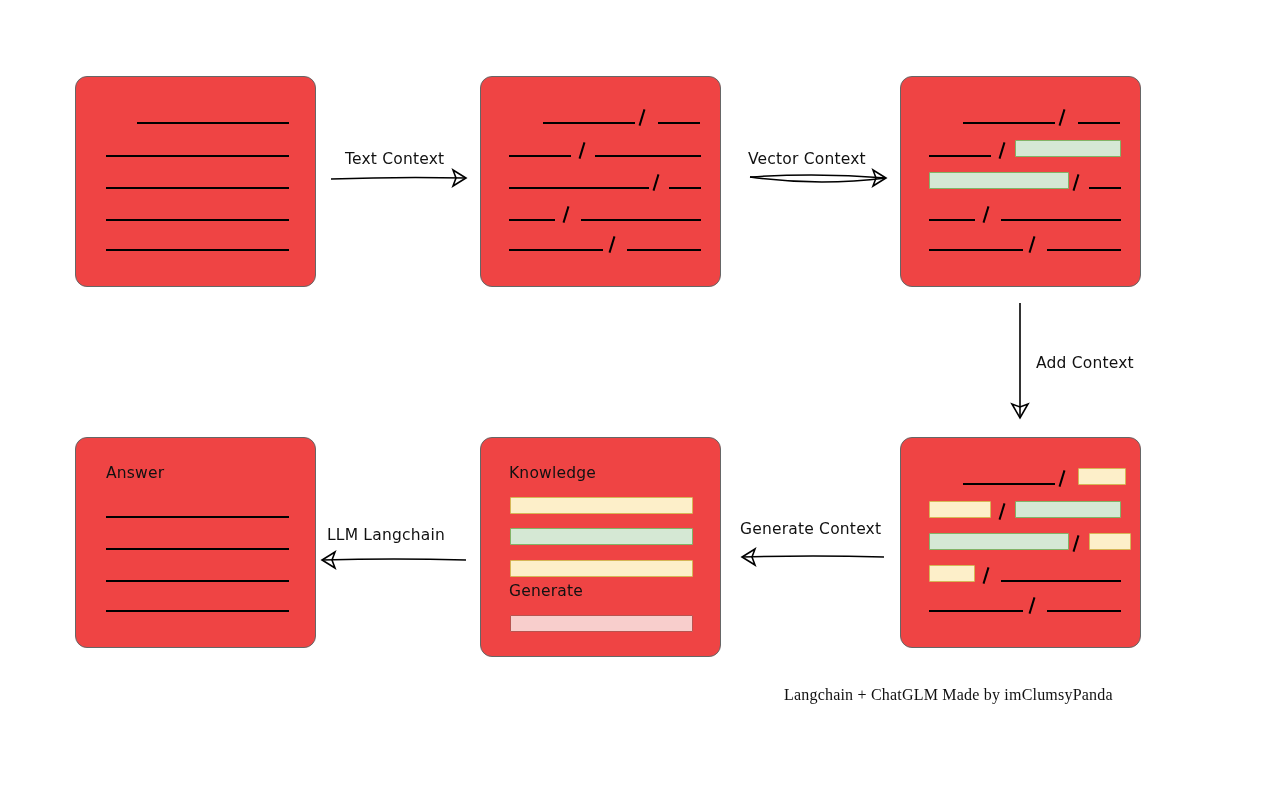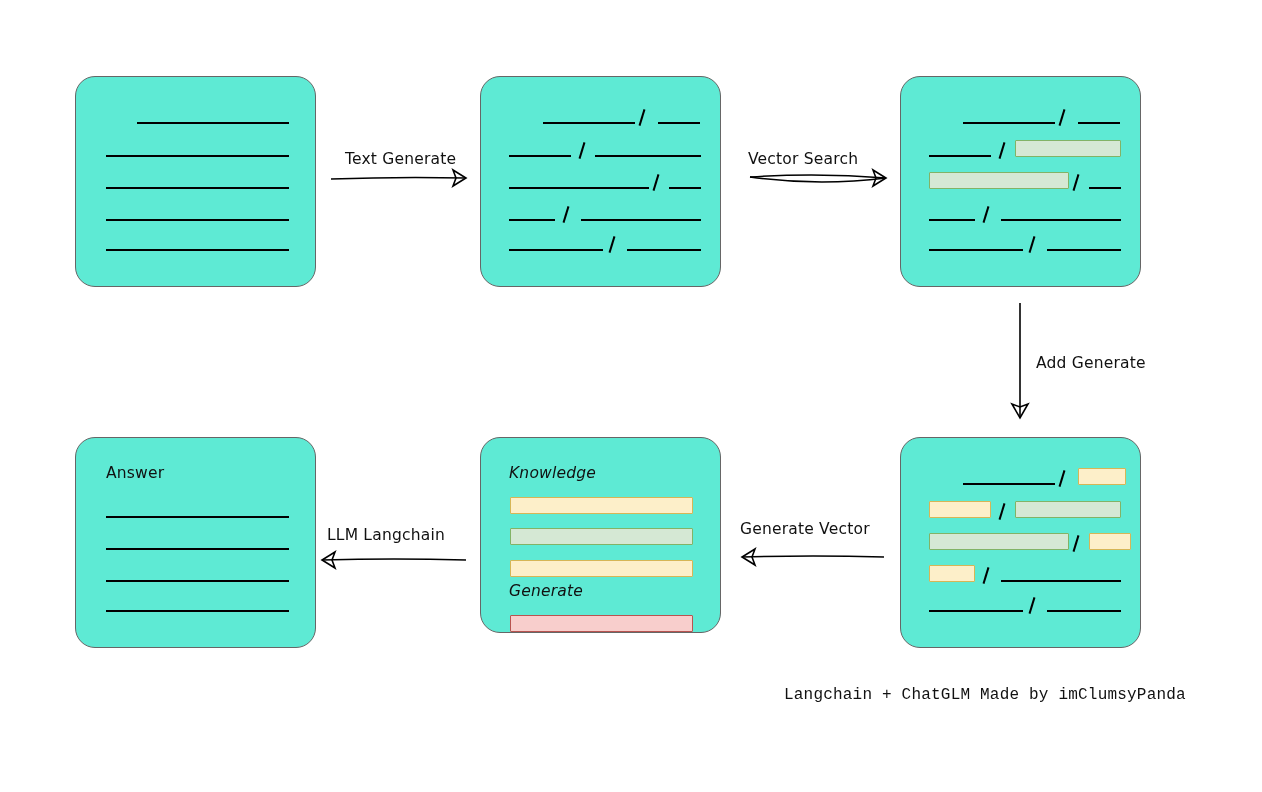--- a/index.html
+++ b/index.html
@@ -20,22 +20,22 @@
     position: absolute;
     left: 0;
     top: 0;
     width: 1262px;
     height: 792px;
   }
   .doc-box {
     position: absolute;
     box-sizing: border-box;
     border: 1.4px solid #666666;
-    border-radius: 20px;
-    background: #5eead4;
+    border-radius: 12px;
+    background: #ef4444;
   }
   .box-label {
     position: absolute;
     font-family: "DejaVu Sans", sans-serif;
     font-size: 15.5px;
     letter-spacing: 0.2px;
     color: #111111;
     white-space: nowrap;
   }
   .rule {
@@ -64,21 +64,21 @@
   .arrow-label {
     position: absolute;
     font-family: "DejaVu Sans", sans-serif;
     font-size: 15.5px;
     letter-spacing: 0.2px;
     color: #111111;
     white-space: nowrap;
   }
   .footer-note {
     position: absolute;
-    font-family: Liberation Mono, monospace;
+    font-family: Liberation Serif, serif;
     font-size: 16px;
     letter-spacing: 0.2px;
     color: #111111;
     white-space: nowrap;
   }
   svg.edges {
     position: absolute;
     left: 0;
     top: 0;
     width: 1262px;
@@ -160,36 +160,36 @@
         <div class="chip green" style="left: 28px; top: 95px; width: 140px; height: 17px;"></div>
         <div class="slash" style="left: 174px; top: 97px; height: 17px;"></div>
         <div class="chip yellow" style="left: 188px; top: 95px; width: 42px; height: 17px;"></div>
         <div class="chip yellow" style="left: 28px; top: 127px; width: 46px; height: 17px;"></div>
         <div class="slash" style="left: 84px; top: 129px; height: 17px;"></div>
         <div class="rule" style="left: 100px; top: 142px; width: 120px;"></div>
         <div class="rule" style="left: 28px; top: 172px; width: 94px;"></div>
         <div class="slash" style="left: 130px; top: 159px; height: 17px;"></div>
         <div class="rule" style="left: 146px; top: 172px; width: 74px;"></div>
       </div>
-      <div class="doc-box" style="left: 480px; top: 437px; width: 241px; height: 196px; font-style: italic;">
+      <div class="doc-box" style="left: 480px; top: 437px; width: 241px; height: 220px;">
         <div class="box-label" style="left: 28px; top: 26px;">Knowledge</div>
         <div class="chip yellow" style="left: 29px; top: 59px; width: 183px; height: 17px;"></div>
         <div class="chip green" style="left: 29px; top: 90px; width: 183px; height: 17px;"></div>
         <div class="chip yellow" style="left: 29px; top: 122px; width: 183px; height: 17px;"></div>
         <div class="box-label" style="left: 28px; top: 144px;">Generate</div>
         <div class="chip red" style="left: 29px; top: 177px; width: 183px; height: 17px;"></div>
       </div>
       <div class="doc-box" style="left: 75px; top: 437px; width: 241px; height: 211px;">
         <div class="box-label" style="left: 30px; top: 26px;">Answer</div>
         <div class="rule" style="left: 30px; top: 78px; width: 183px;"></div>
         <div class="rule" style="left: 30px; top: 110px; width: 183px;"></div>
         <div class="rule" style="left: 30px; top: 142px; width: 183px;"></div>
         <div class="rule" style="left: 30px; top: 172px; width: 183px;"></div>
       </div>
     </div>
 
   <div class="footer-note" style="left:784px; top:686px;">Langchain + ChatGLM Made by imClumsyPanda</div>
-<div class="arrow-label" style="left: 345px; top: 150px;">Text Generate</div>
-    <div class="arrow-label" style="left: 748px; top: 150px;">Vector Search</div>
-    <div class="arrow-label" style="left: 1036px; top: 354px;">Add Generate</div>
-    <div class="arrow-label" style="left: 740px; top: 520px;">Generate Vector</div>
+<div class="arrow-label" style="left: 345px; top: 150px;">Text Context</div>
+    <div class="arrow-label" style="left: 748px; top: 150px;">Vector Context</div>
+    <div class="arrow-label" style="left: 1036px; top: 354px;">Add Context</div>
+    <div class="arrow-label" style="left: 740px; top: 520px;">Generate Context</div>
     <div class="arrow-label" style="left: 327px; top: 526px;">LLM Langchain</div>
   </div>
 
 </body></html>

